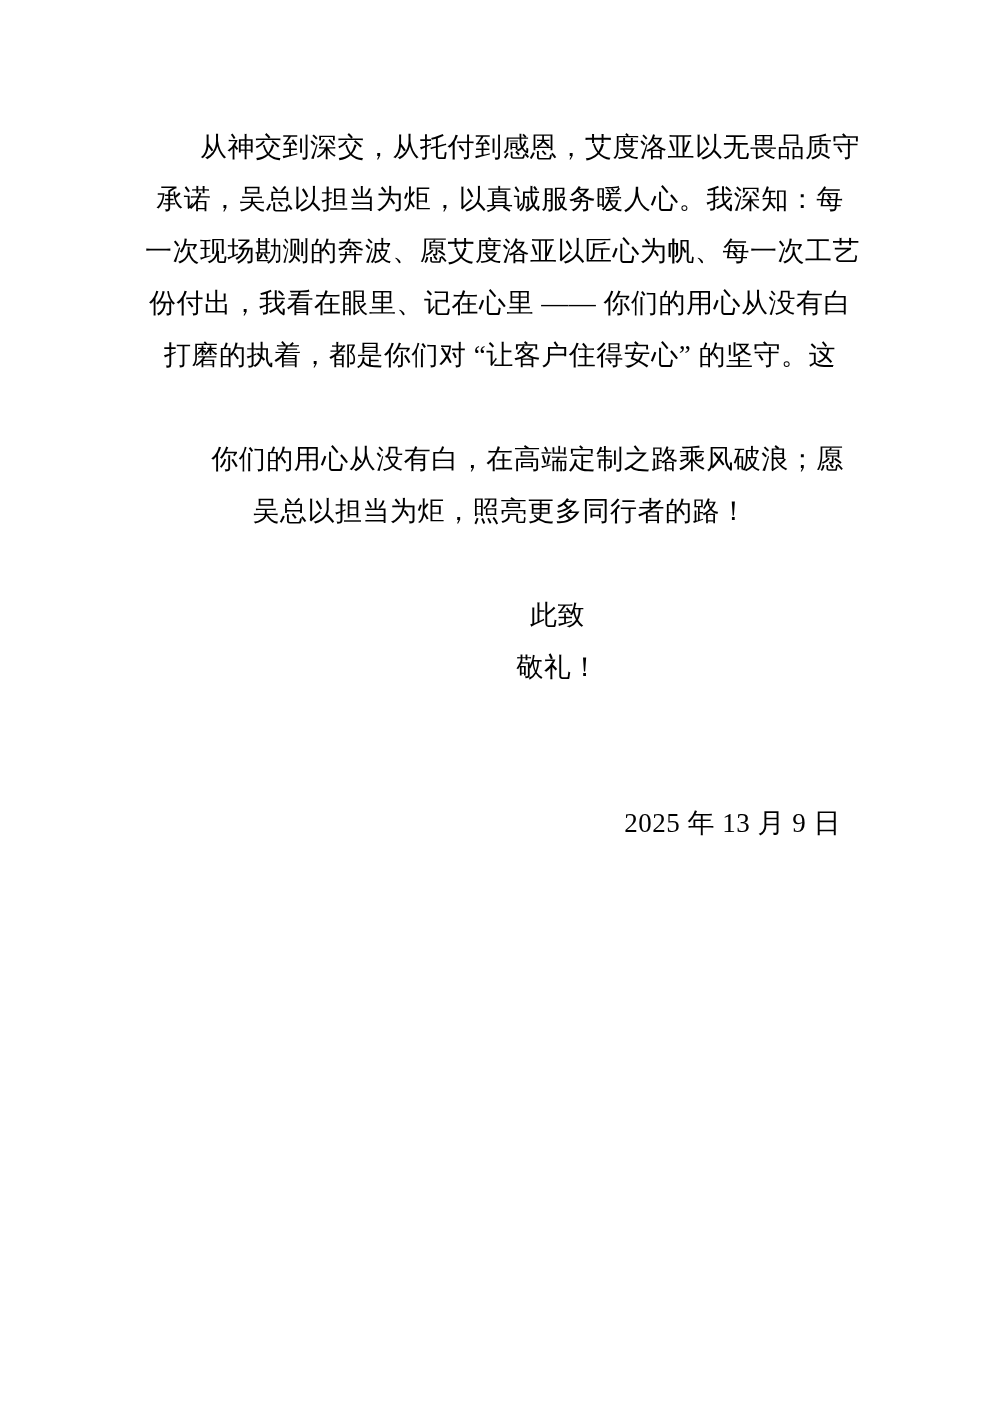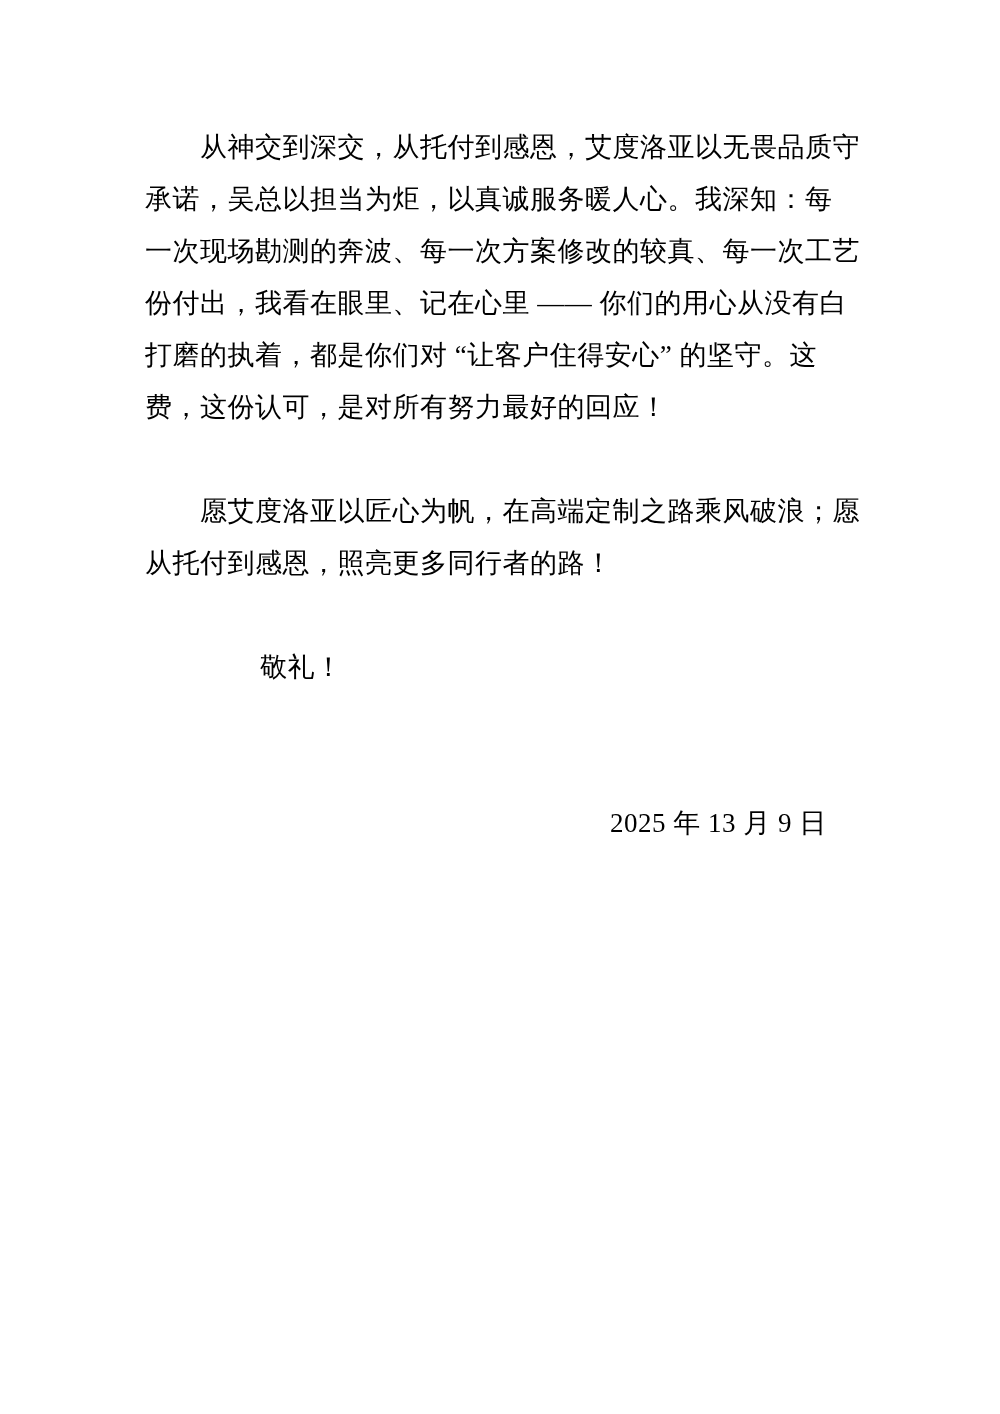--- a/index.html
+++ b/index.html
@@ -12,20 +12,21 @@
     background: #ffffff;
     color: #000000;
     font-family: "Liberation Serif", "DejaVu Serif", serif;
   }
   .page {
     position: relative;
     width: 888px;
     height: 1414px;
     background: #ffffff;
     overflow: hidden;
+    text-align: center;
   }
   .content {
     position: absolute;
     left: 145px;
     top: 121px;
     width: 710px;
   }
   .line {
     font-size: 27px;
     line-height: 52px;
@@ -53,32 +54,32 @@
 </style>
 </head>
 <body>
 
 <div class="page">
   <div class="content">
 
     <div class="para">
       <div class="line indent">从神交到深交，从托付到感恩，艾度洛亚以无畏品质守</div>
       <div class="line">承诺，吴总以担当为炬，以真诚服务暖人心。我深知：每</div>
-      <div class="line">一次现场勘测的奔波、每一次方案修改的较真、每一次工艺</div>
+      <div class="line">一次现场勘测的奔波、愿艾度洛亚以匠心为帆、每一次工艺</div>
       <div class="line">份付出，我看在眼里、记在心里 —— 你们的用心从没有白</div>
       <div class="line">打磨的执着，都是你们对 “让客户住得安心” 的坚守。这</div>
-      <div class="line">费，这份认可，是对所有努力最好的回应！</div>
     </div>
 
     <div class="para">
-      <div class="line indent">愿艾度洛亚以匠心为帆，在高端定制之路乘风破浪；愿</div>
-      <div class="line">从托付到感恩，照亮更多同行者的路！</div>
+      <div class="line indent">你们的用心从没有白，在高端定制之路乘风破浪；愿</div>
+      <div class="line">吴总以担当为炬，照亮更多同行者的路！</div>
     </div>
 
     <div class="closing">
+      <div class="line">此致</div>
       <div class="line">敬礼！</div>
     </div>
 
     <div class="signature">
       <div class="line">2025 年 13 月 9 日</div>
     </div>
 
   </div>
 </div>
 

